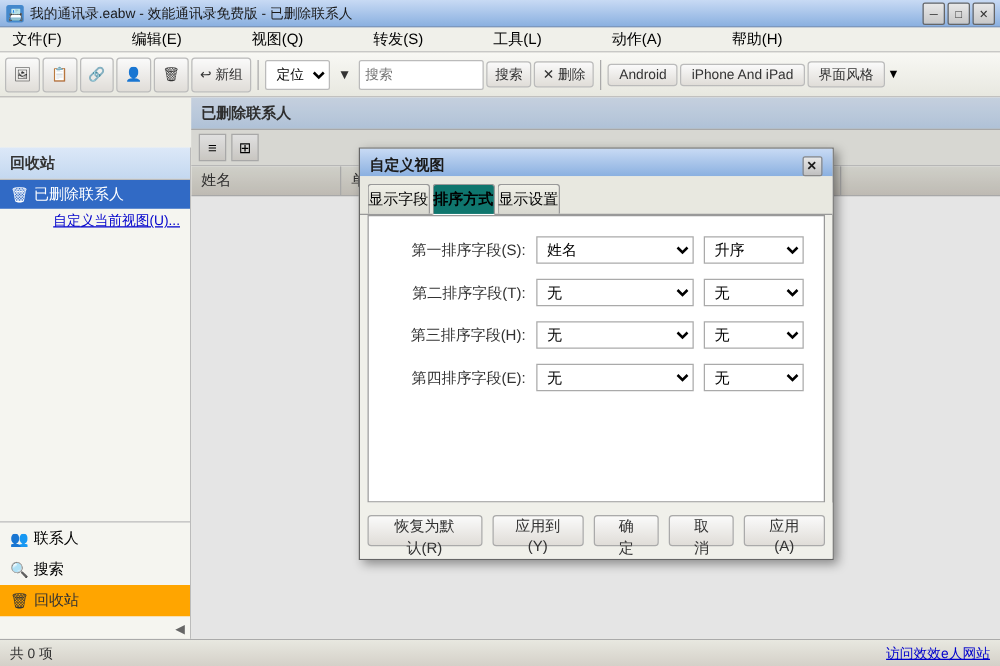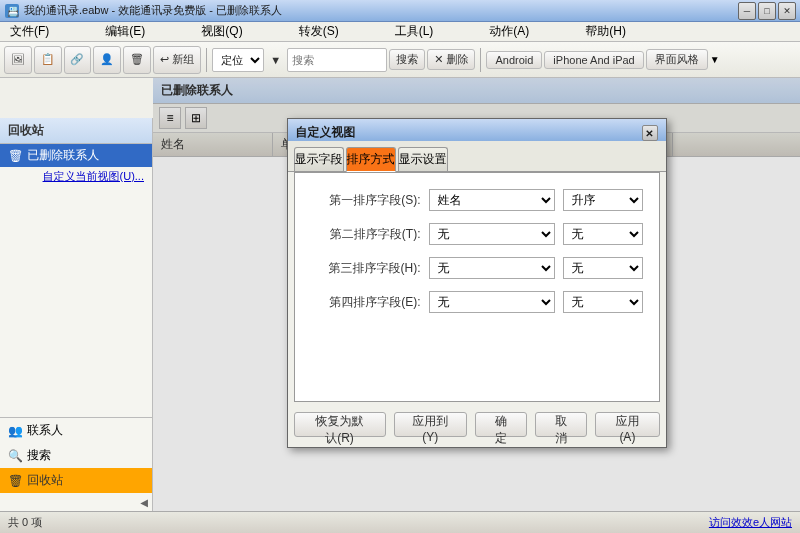--- a/index.html
+++ b/index.html
@@ -263,25 +263,26 @@
       padding: 3px 0;
       font-size: 12px;
       border: 1px solid #999;
       border-bottom: none;
       cursor: pointer;
       background: linear-gradient(to bottom, #f0f0e8, #d8d8d0);
       margin-right: 2px;
       border-radius: 3px 3px 0 0;
     }
     .dialog-tab.active {
-      background: #f97316;
+      background: #0f766e;
       border-bottom: 1px solid white;
       margin-bottom: -1px;
       z-index: 1;
       position: relative;
+      font-weight: bold;
     }
     .dialog-body {
       background: white;
       padding: 16px;
       border: 1px solid #999;
       margin: 0 6px;
     }
     .dialog-row {
       display: flex;
       align-items: center;

